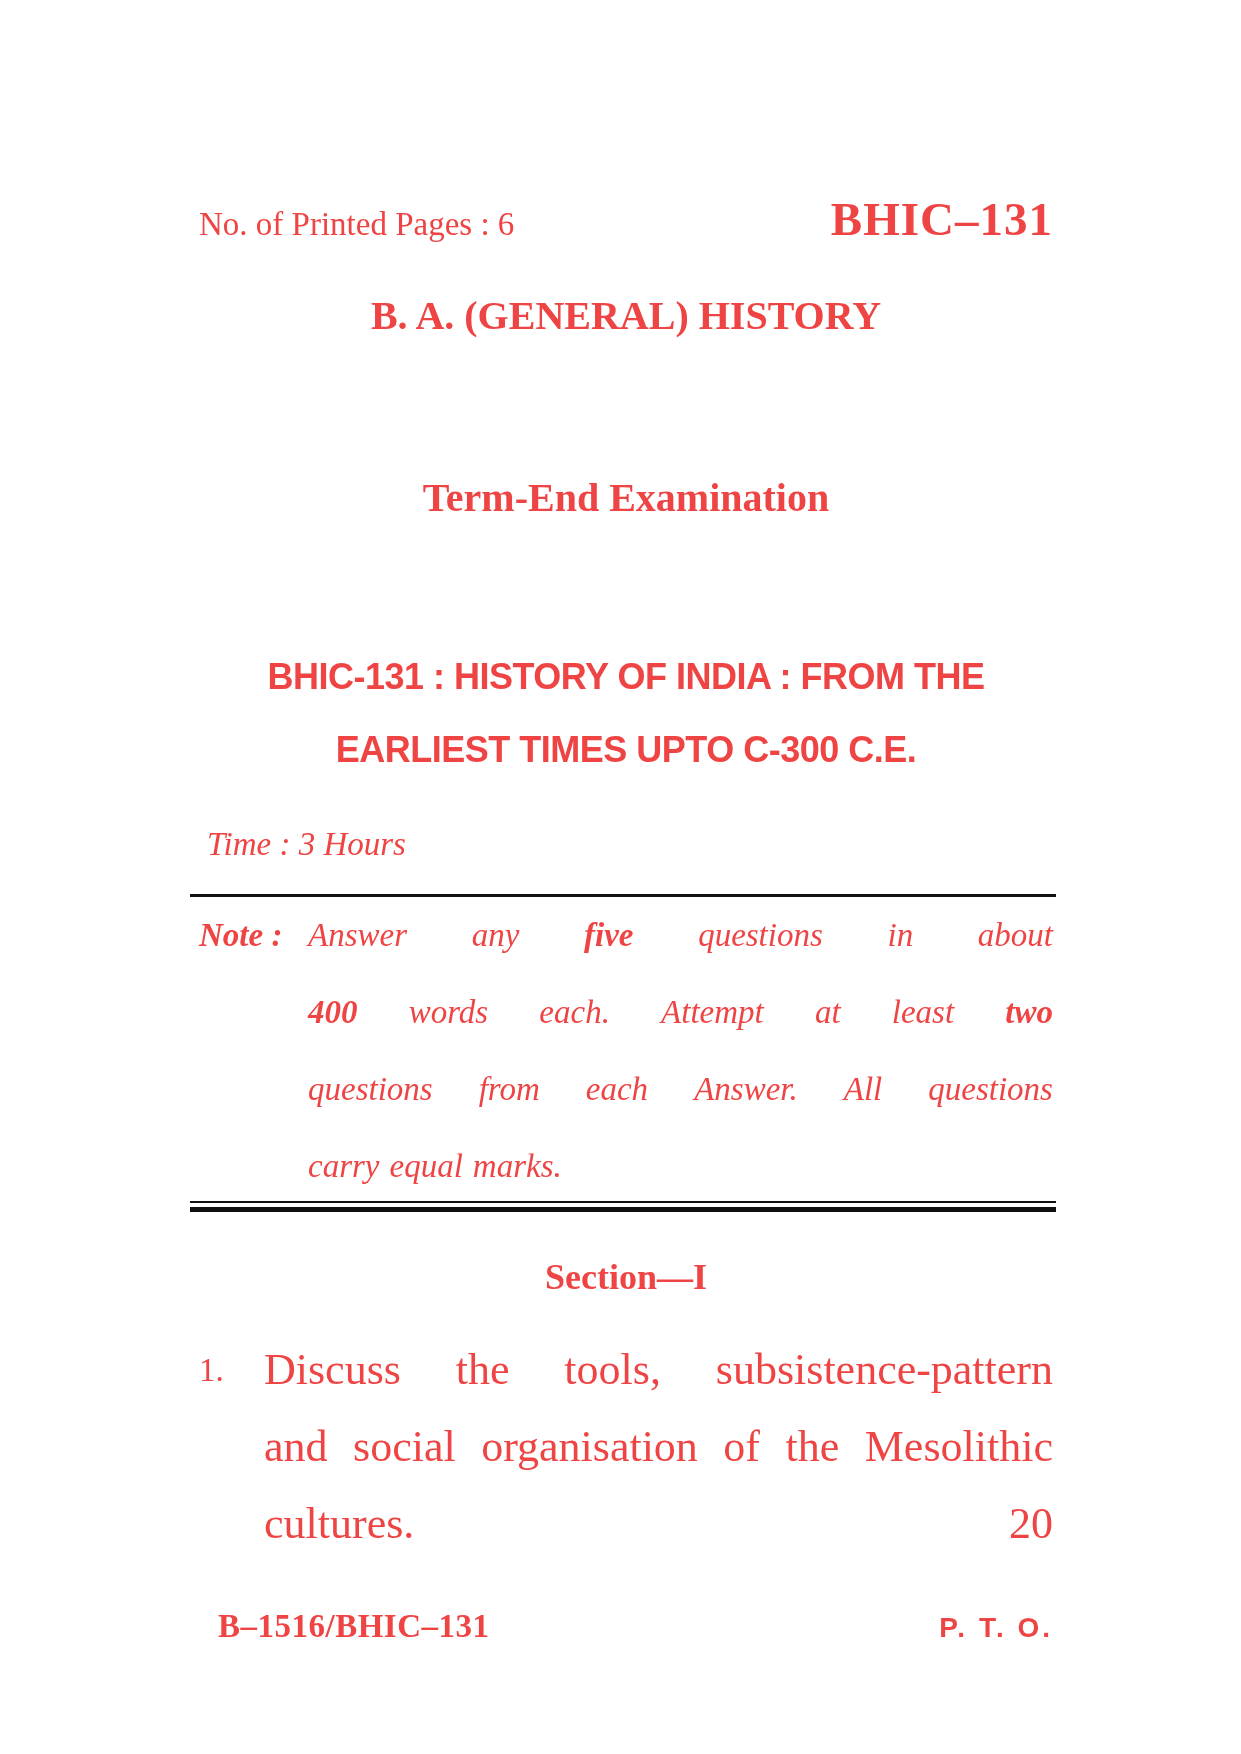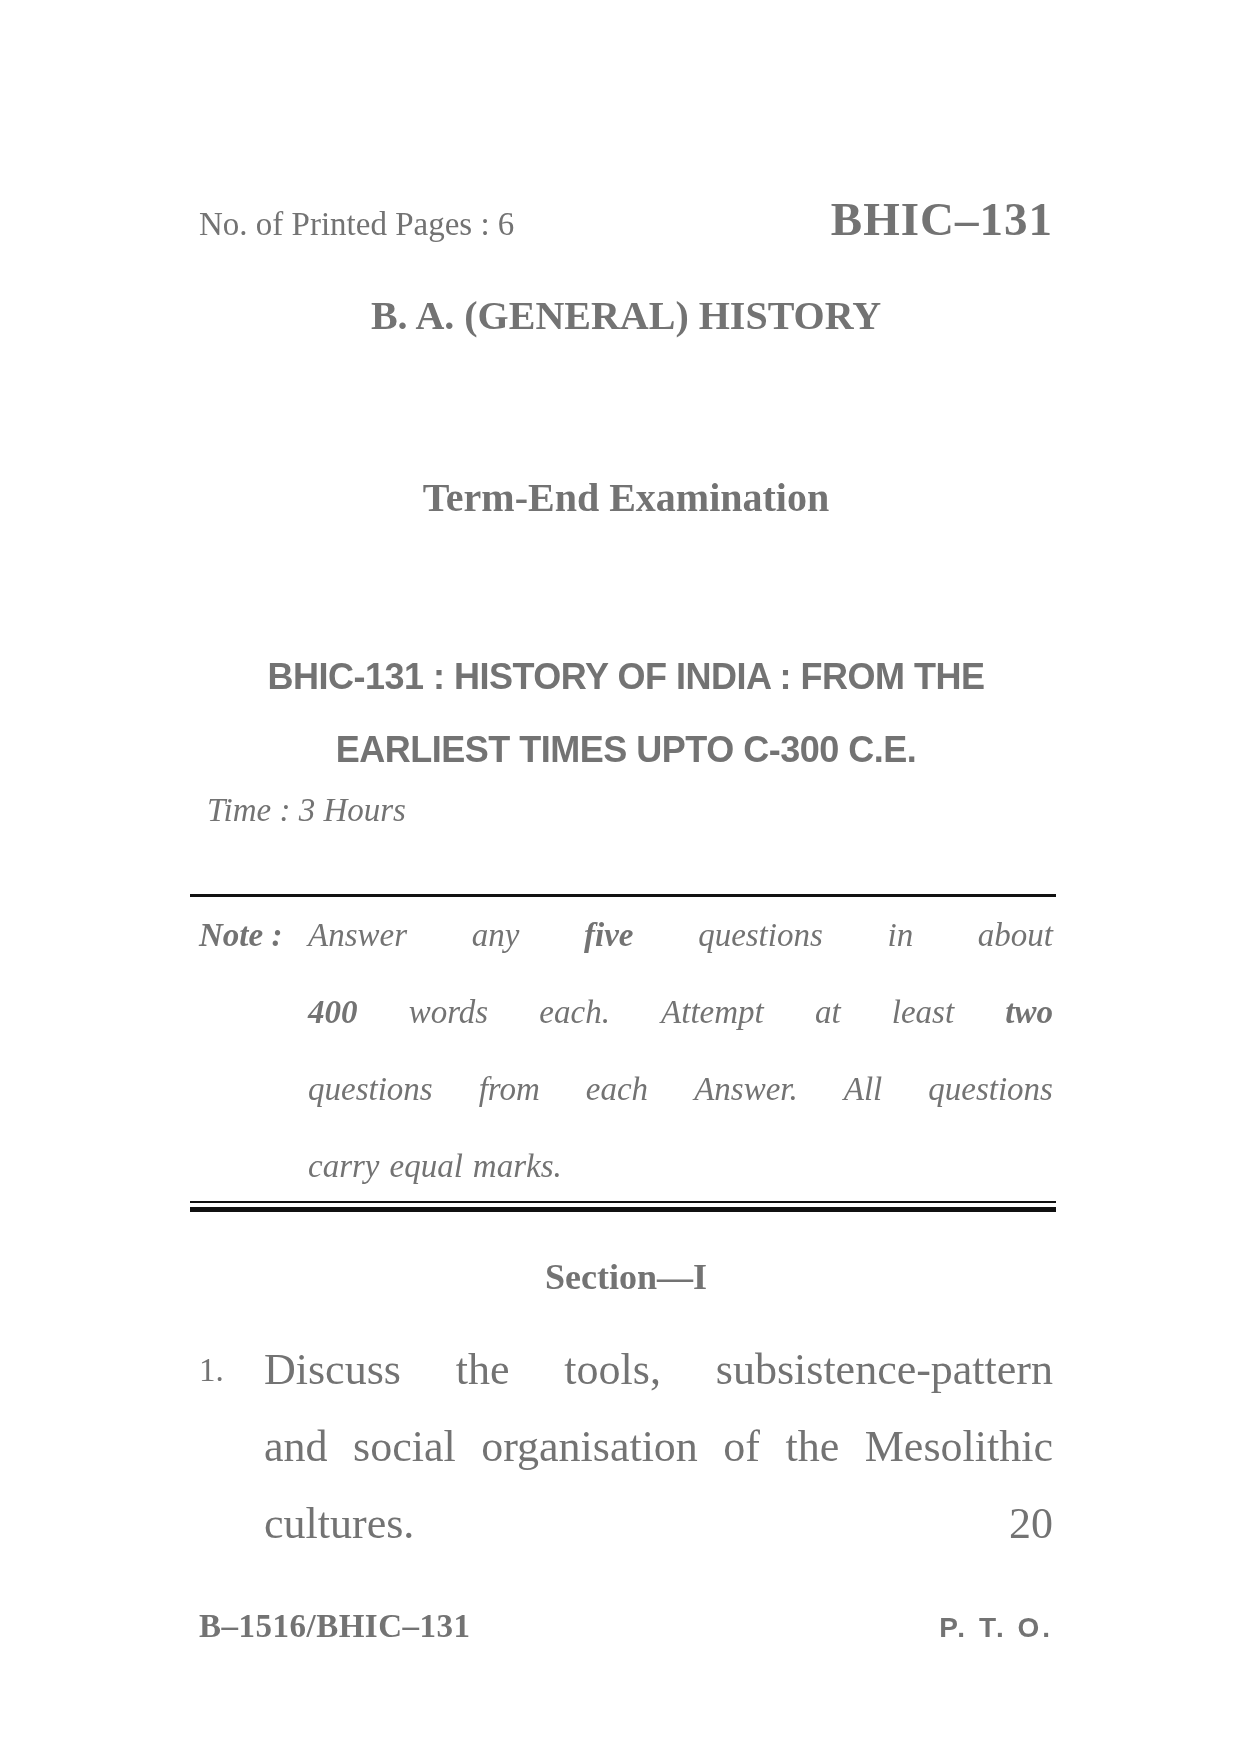--- a/index.html
+++ b/index.html
@@ -5,21 +5,21 @@
   html, body {
     margin: 0;
     padding: 0;
     background: #e8e8e8;
   }
   .page {
     position: relative;
     width: 1241px;
     height: 1754px;
     background: #ffffff;
-    color: #737373;
+    color: #ef4444;
     font-family: "Liberation Serif", serif;
     overflow: hidden;
   }
   
   .header-row {
     position: absolute;
     left: 199px;
     top: 178px;
     width: 854px;
     display: flex;
@@ -62,21 +62,21 @@
     font-size: 36px;
     letter-spacing: -0.5px;
     line-height: 1.2;
   }
   .course-1 { top: 655px; }
   .course-2 { top: 728px; }
   
   .meta-row {
     position: absolute;
     left: 199px;
-    top: 792px;
+    top: 826px;
     width: 854px;
     display: flex;
     justify-content: space-between;
     align-items: baseline;
     font-style: italic;
     font-size: 33px;
   }
   .meta-time { padding-left: 8px; }
   
   .rule-single {
@@ -162,20 +162,21 @@
     top: 1608px;
     width: 854px;
     display: flex;
     justify-content: space-between;
     align-items: baseline;
   }
   .footer-left {
     font-size: 33px;
     font-weight: bold;
     letter-spacing: 0.5px;
+    margin-left: 19px;
   }
   .footer-right {
     font-family: "Liberation Sans", sans-serif;
     font-size: 28px;
     font-weight: bold;
     letter-spacing: 3px;
   }
 </style>
 </head>
 <body>

